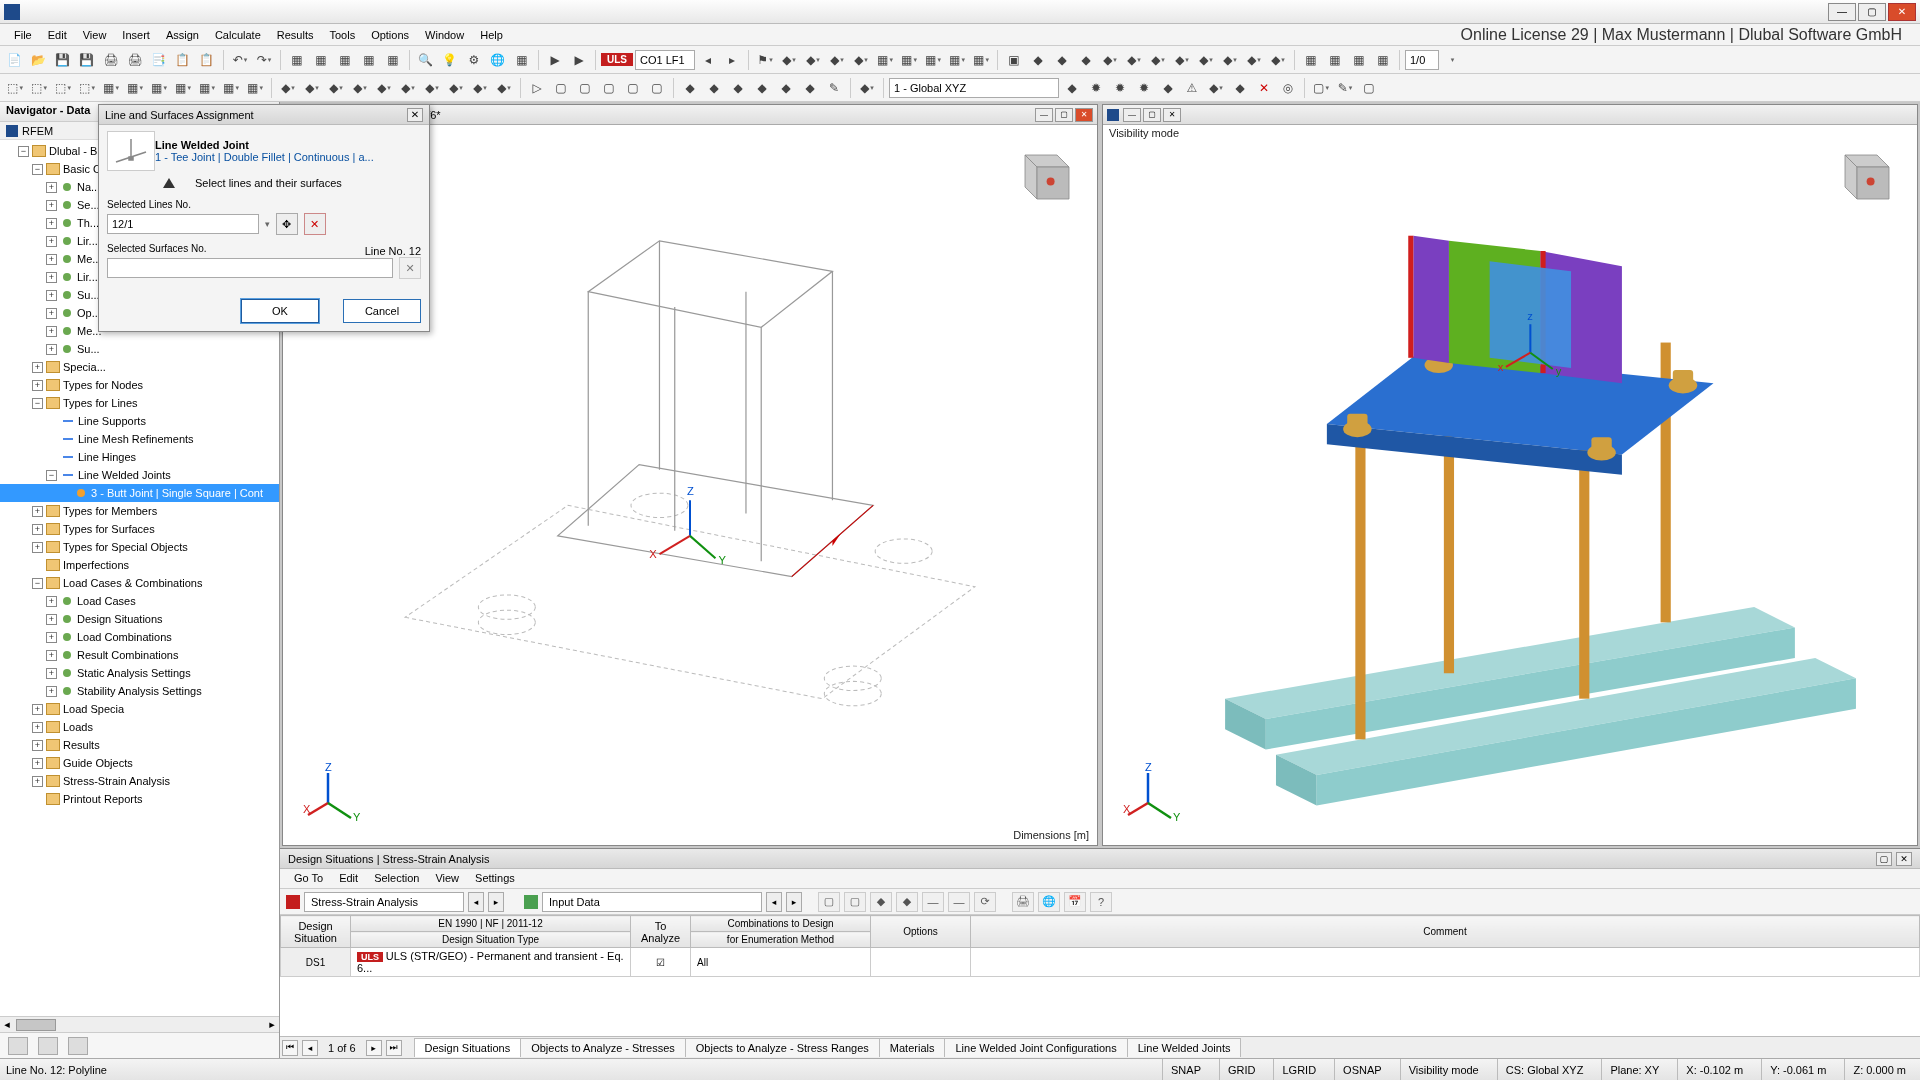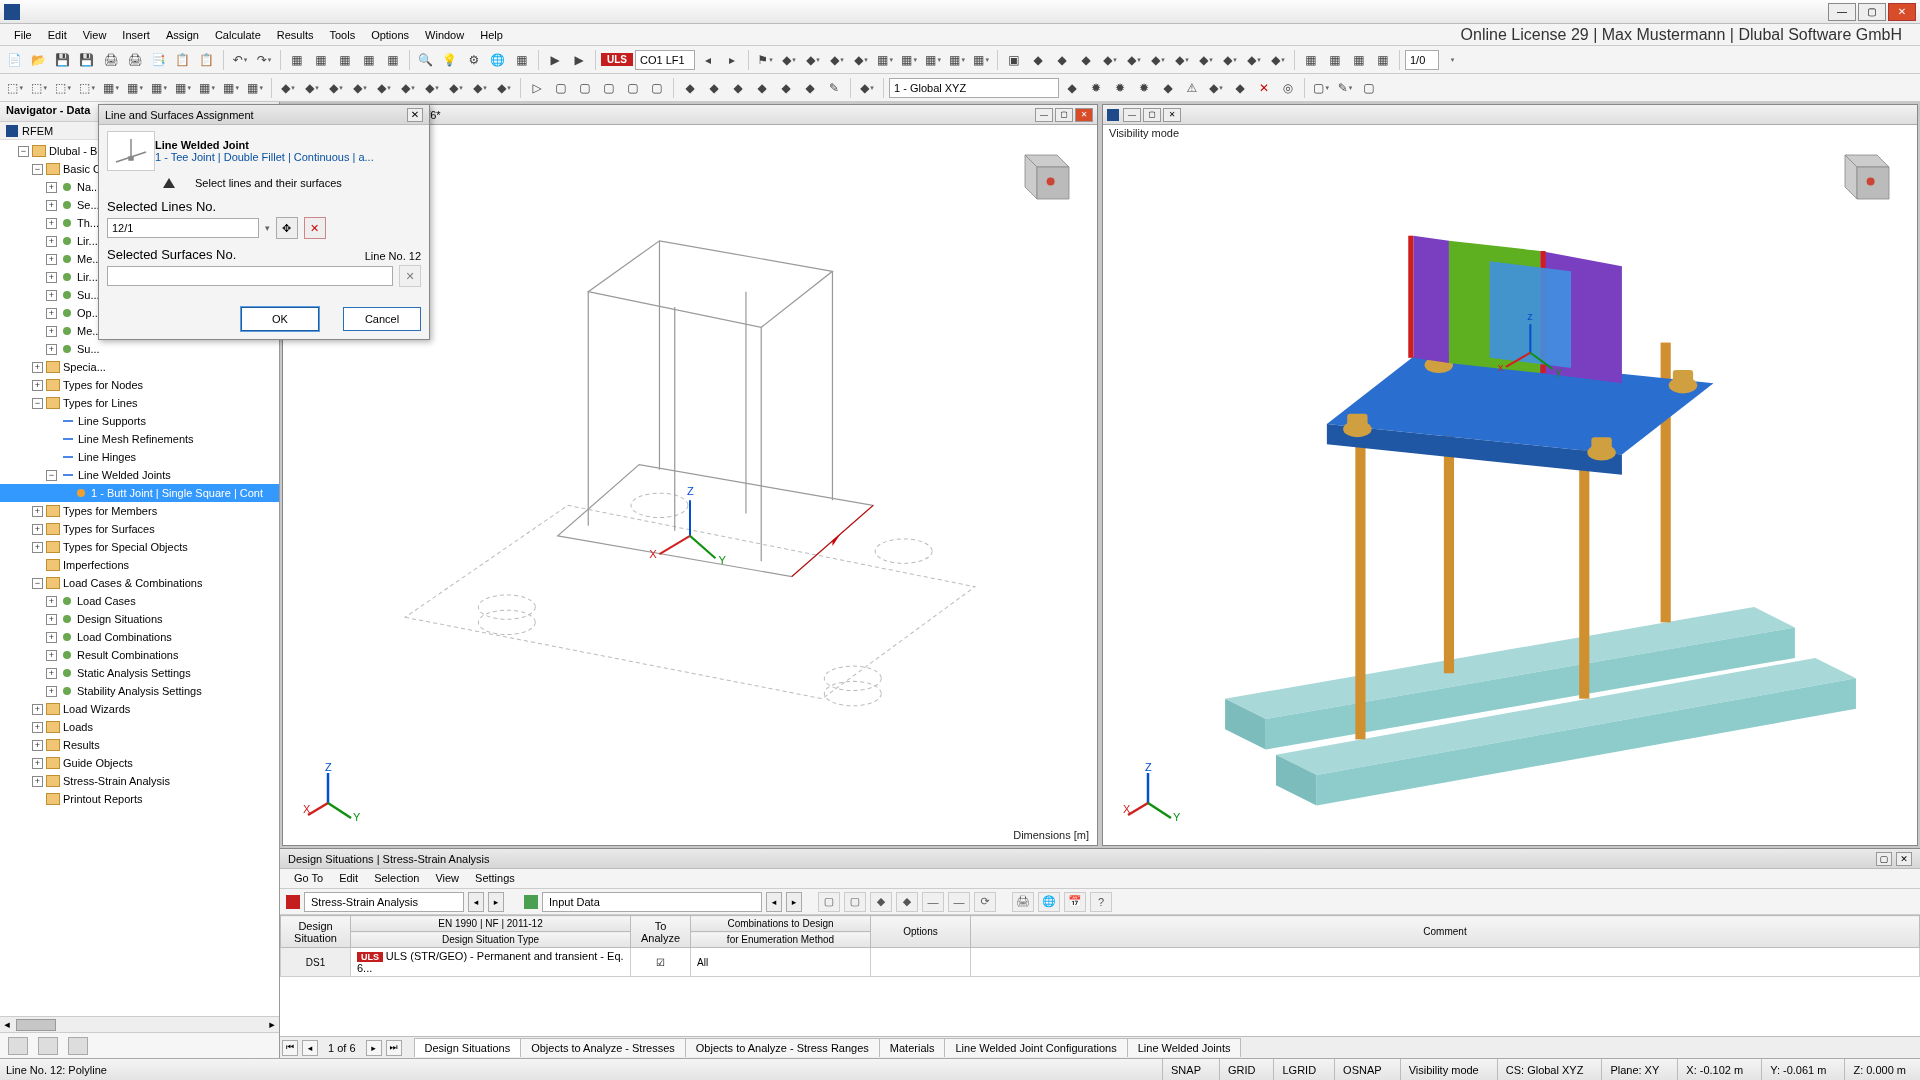--- a/index.html
+++ b/index.html
@@ -101,21 +101,21 @@
 
 
 .dialog { position: absolute; top: 104px; left: 98px; width: 332px; background: #f4f4f4; border: 1px solid #888; box-shadow: 2px 2px 6px rgba(0,0,0,.3); z-index: 50; }
 .dlg-title { height: 20px; background: linear-gradient(#eaeaea,#d6d6d6); border-bottom: 1px solid #bbb; display: flex; align-items: center; padding: 0 6px; font-size: 11px; }
 .dlg-title .x { margin-left: auto; width: 16px; height: 14px; border: 1px solid #999; background: #eee; font-size: 10px; display:flex;align-items:center;justify-content:center;cursor:pointer;}
 .dlg-body { padding: 6px 8px; }
 .dlg-row { display: flex; align-items: center; margin-bottom: 6px; }
 .dlg-thumb { width: 48px; height: 40px; background: #fff; border: 1px solid #ccc; display:flex;align-items:center;justify-content:center;}
 .dlg-link { color: #0850a0; cursor: pointer; }
 .dlg-sub { display: flex; align-items: center; gap: 20px; margin: 4px 0 10px 56px; }
-.dlg-label { font-size: 13px; margin-bottom: 3px; }
+.dlg-label { font-size: 10px; margin-bottom: 3px; }
 .dlg-field-row { display: flex; align-items: center; gap: 6px; margin-bottom: 8px; }
 .dlg-input { flex: 1; height: 20px; border: 1px solid #aaa; background: #fff; padding: 1px 4px; }
 .dlg-input.sm { flex: 0 0 56px; }
 .dlg-icobtn { width: 22px; height: 22px; border: 1px solid #aaa; background: #eee; display:flex;align-items:center;justify-content:center;cursor:pointer;}
 .dlg-icobtn.red { color: #c00; border-color: #c88; }
 .dlg-side-label { margin-left: auto; font-size: 11px; }
 .dlg-btns { display: flex; justify-content: flex-end; gap: 24px; padding: 6px 8px 8px; }
 .dlg-btn { min-width: 78px; height: 24px; border: 1px solid #2a6fb5; background: #fff; cursor: pointer; }
 .dlg-btn.ok { border: 1px solid #1e5a9e; outline: 1px solid #5aa0e0; }
 </style>
@@ -432,21 +432,21 @@
           <span class="tree-ico line"></span>
           <span>Line Welded Joints</span>
         </div>
       <div class="tree-row sel">
           <span class="tree-spacer"></span>
           <span class="tree-spacer"></span>
           <span class="tree-spacer"></span>
           <span class="tree-spacer"></span>
           <span class="tree-spacer"></span>
           <span class="tree-ico dot" style="background:#f0a030"></span>
-          <span>1 - Butt Joint | Single Square | Cont</span>
+          <span>3 - Butt Joint | Single Square | Cont</span>
         </div>
       <div class="tree-row">
           <span class="tree-spacer"></span>
           <span class="tree-spacer"></span>
           <span class="tree-toggle">+</span>
           <span class="tree-ico folder"></span>
           <span>Types for Members</span>
         </div>
       <div class="tree-row">
           <span class="tree-spacer"></span>
@@ -522,21 +522,21 @@
           <span class="tree-spacer"></span>
           <span class="tree-toggle">+</span>
           <span class="tree-ico dot"></span>
           <span>Stability Analysis Settings</span>
         </div>
       <div class="tree-row">
           <span class="tree-spacer"></span>
           <span class="tree-spacer"></span>
           <span class="tree-toggle">+</span>
           <span class="tree-ico folder"></span>
-          <span>Load Wizards</span>
+          <span>Load Specia</span>
         </div>
       <div class="tree-row">
           <span class="tree-spacer"></span>
           <span class="tree-spacer"></span>
           <span class="tree-toggle">+</span>
           <span class="tree-ico folder"></span>
           <span>Loads</span>
         </div>
       <div class="tree-row">
           <span class="tree-spacer"></span>
@@ -866,21 +866,21 @@
       <span style="display:inline-block;width:0;height:0;border-left:6px solid transparent;border-right:6px solid transparent;border-bottom:10px solid #333"></span>
       <span>Select lines and their surfaces</span>
     </div>
     <div class="dlg-label">Selected Lines No.</div>
     <div class="dlg-field-row">
       <input class="dlg-input sm" value="12/1" style="">
       <span style="font-size:9px;color:#666">▾</span>
       <div class="dlg-icobtn">✥</div>
       <div class="dlg-icobtn red">✕</div>
     </div>
-    <div style="display:flex;align-items:center">
+    <div style="display:flex;align-items:flex-end">
       <div class="dlg-label">Selected Surfaces No.</div>
       <span class="dlg-side-label">Line No. 12</span>
     </div>
     <div class="dlg-field-row">
       <input class="dlg-input" style="">
       <div class="dlg-icobtn" style="opacity:.5">✕</div>
     </div>
   </div>
   <div class="dlg-btns">
     <button class="dlg-btn ok">OK</button>

